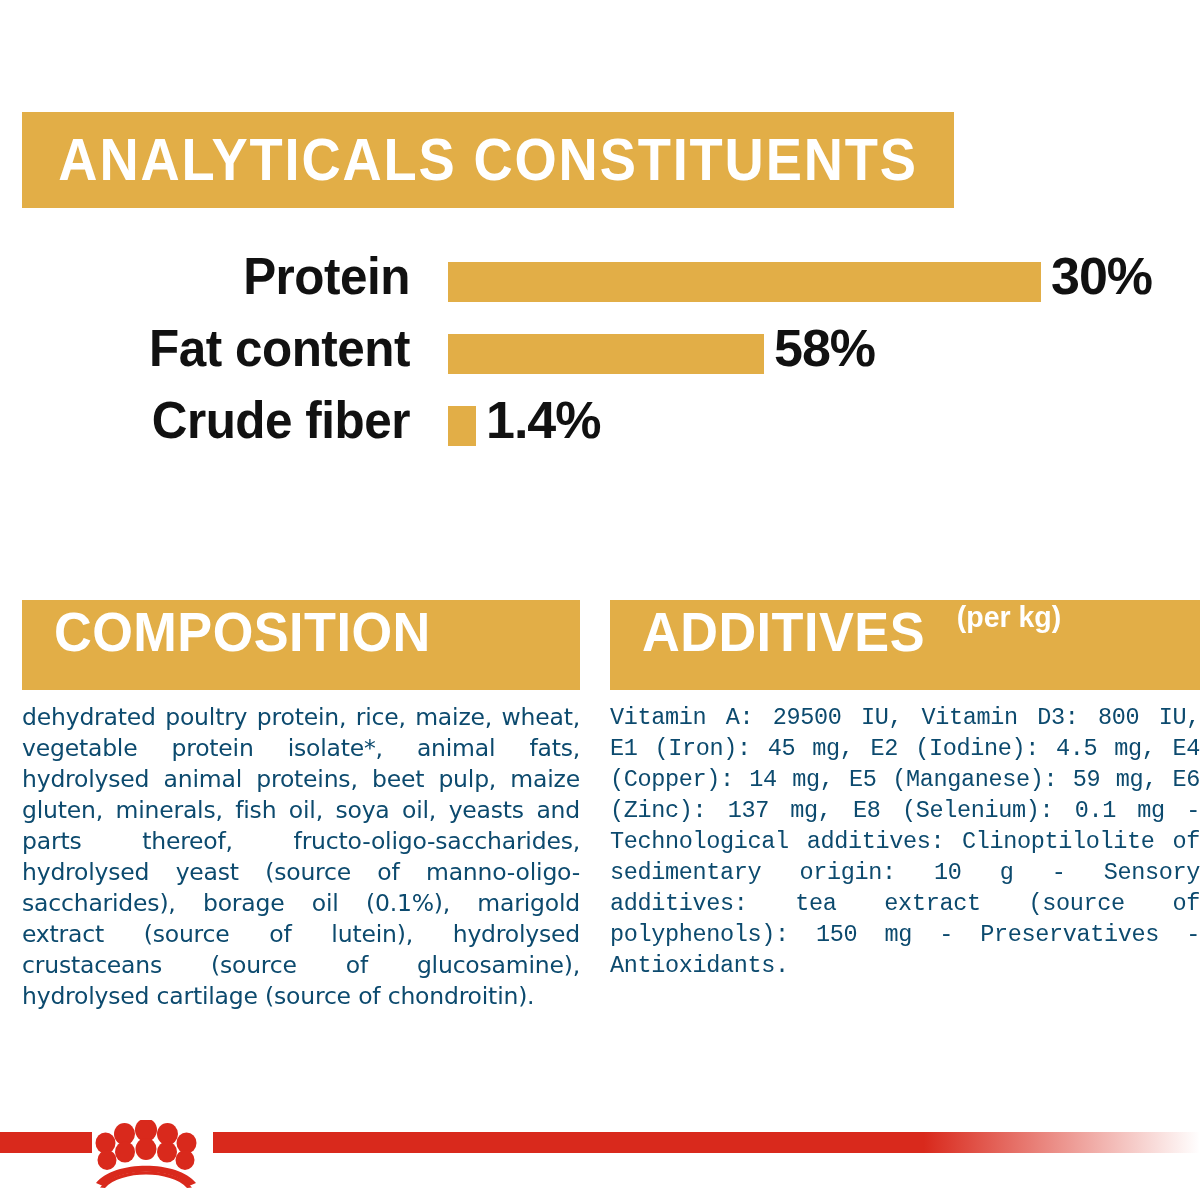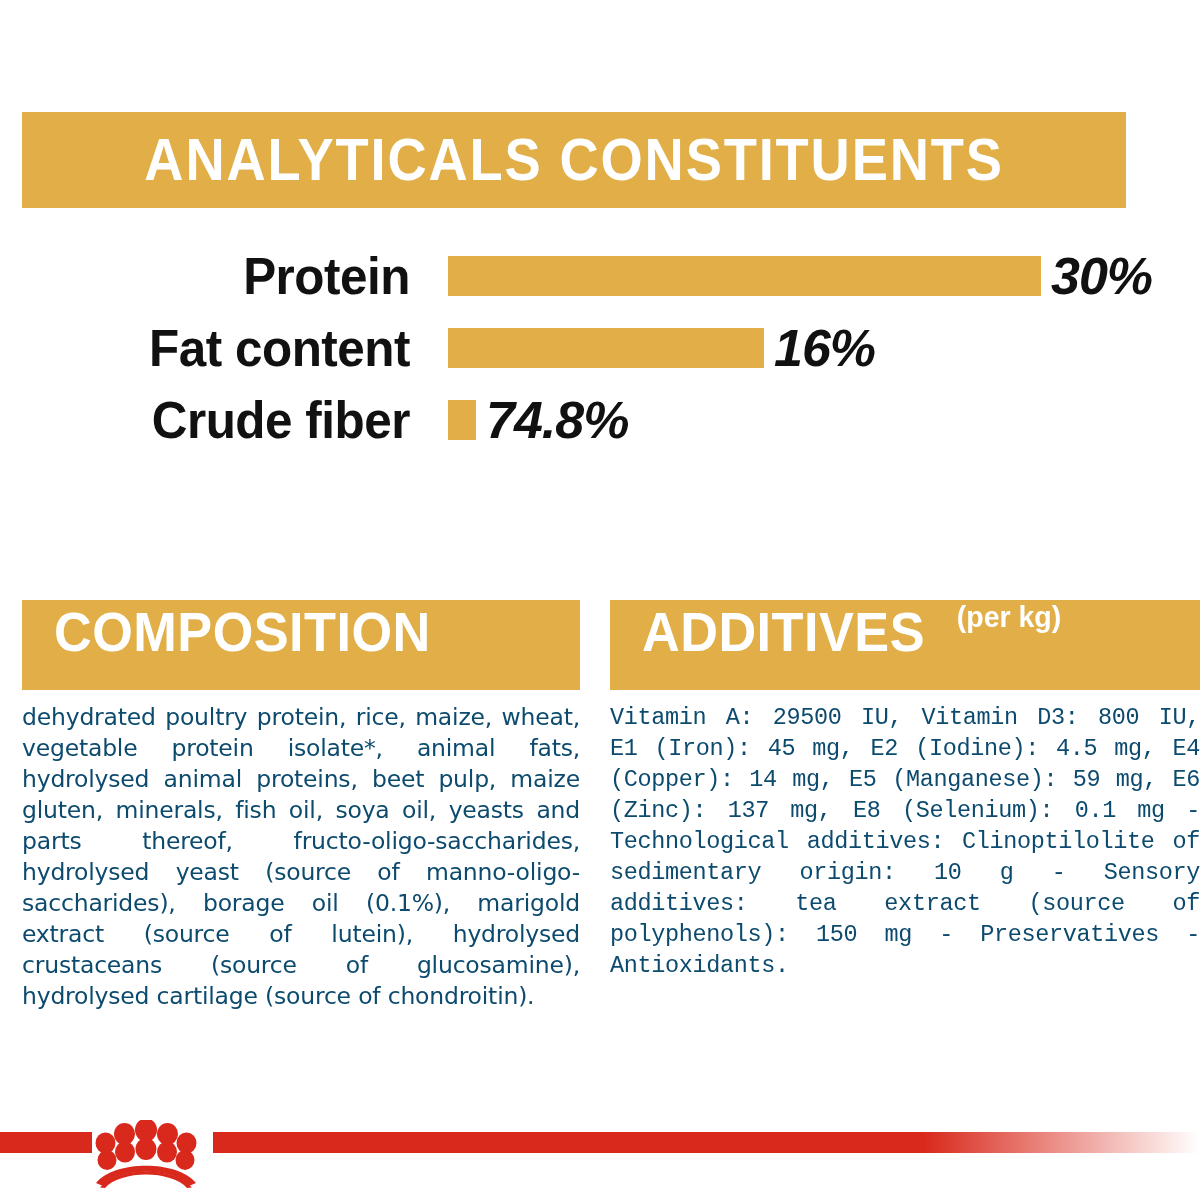--- a/index.html
+++ b/index.html
@@ -13,21 +13,21 @@
     font-family: "Liberation Sans", sans-serif;
     position: relative;
     overflow: hidden;
   }
 
   
   .ac-header {
     position: absolute;
     left: 22px;
     top: 112px;
-    width: 1104px;
+    width: 932px;
     height: 96px;
     background: #e2ae47;
     display: flex;
     align-items: center;
     justify-content: center;
   }
   .ac-header-title {
     color: #ffffff;
     font-size: 59px;
     font-weight: bold;
@@ -57,23 +57,22 @@
     font-weight: bold;
     color: #111111;
     letter-spacing: -0.5px;
     transform: scaleX(0.95);
     transform-origin: right center;
     white-space: nowrap;
     line-height: 1;
   }
   .chart-bar-wrap {
     display: flex;
-    align-items: center;
+    align-items: flex-end;
     margin-left: 38px;
-    font-style: italic;
   }
   .chart-bar {
     height: 40px;
     background: #e2ae47;
   }
   .chart-value {
     font-size: 52px;
     font-weight: bold;
     color: #111111;
     margin-left: 10px;
@@ -190,29 +189,29 @@
     <div class="chart-bar-wrap">
       <div class="chart-bar" id="bar0" style="width: 593px; background: rgb(226, 174, 71);"></div>
       <div class="chart-value">30%</div>
     </div>
   </div>
 
   <div class="chart-row">
     <div class="chart-label">Fat content</div>
     <div class="chart-bar-wrap">
       <div class="chart-bar" id="bar1" style="width: 316px; background: rgb(226, 174, 71);"></div>
-      <div class="chart-value">16%</div>
+      <div class="chart-value">58%</div>
     </div>
   </div>
 
   <div class="chart-row">
     <div class="chart-label">Crude fiber</div>
     <div class="chart-bar-wrap">
       <div class="chart-bar" id="bar2" style="width: 28px; background: rgb(226, 174, 71);"></div>
-      <div class="chart-value">74.8%</div>
+      <div class="chart-value">1.4%</div>
     </div>
   </div>
 
 </div>
 
 <div class="panels">
 
   <div class="panel panel-left">
     <div class="panel-header">
       <div class="panel-header-title">COMPOSITION</div>

